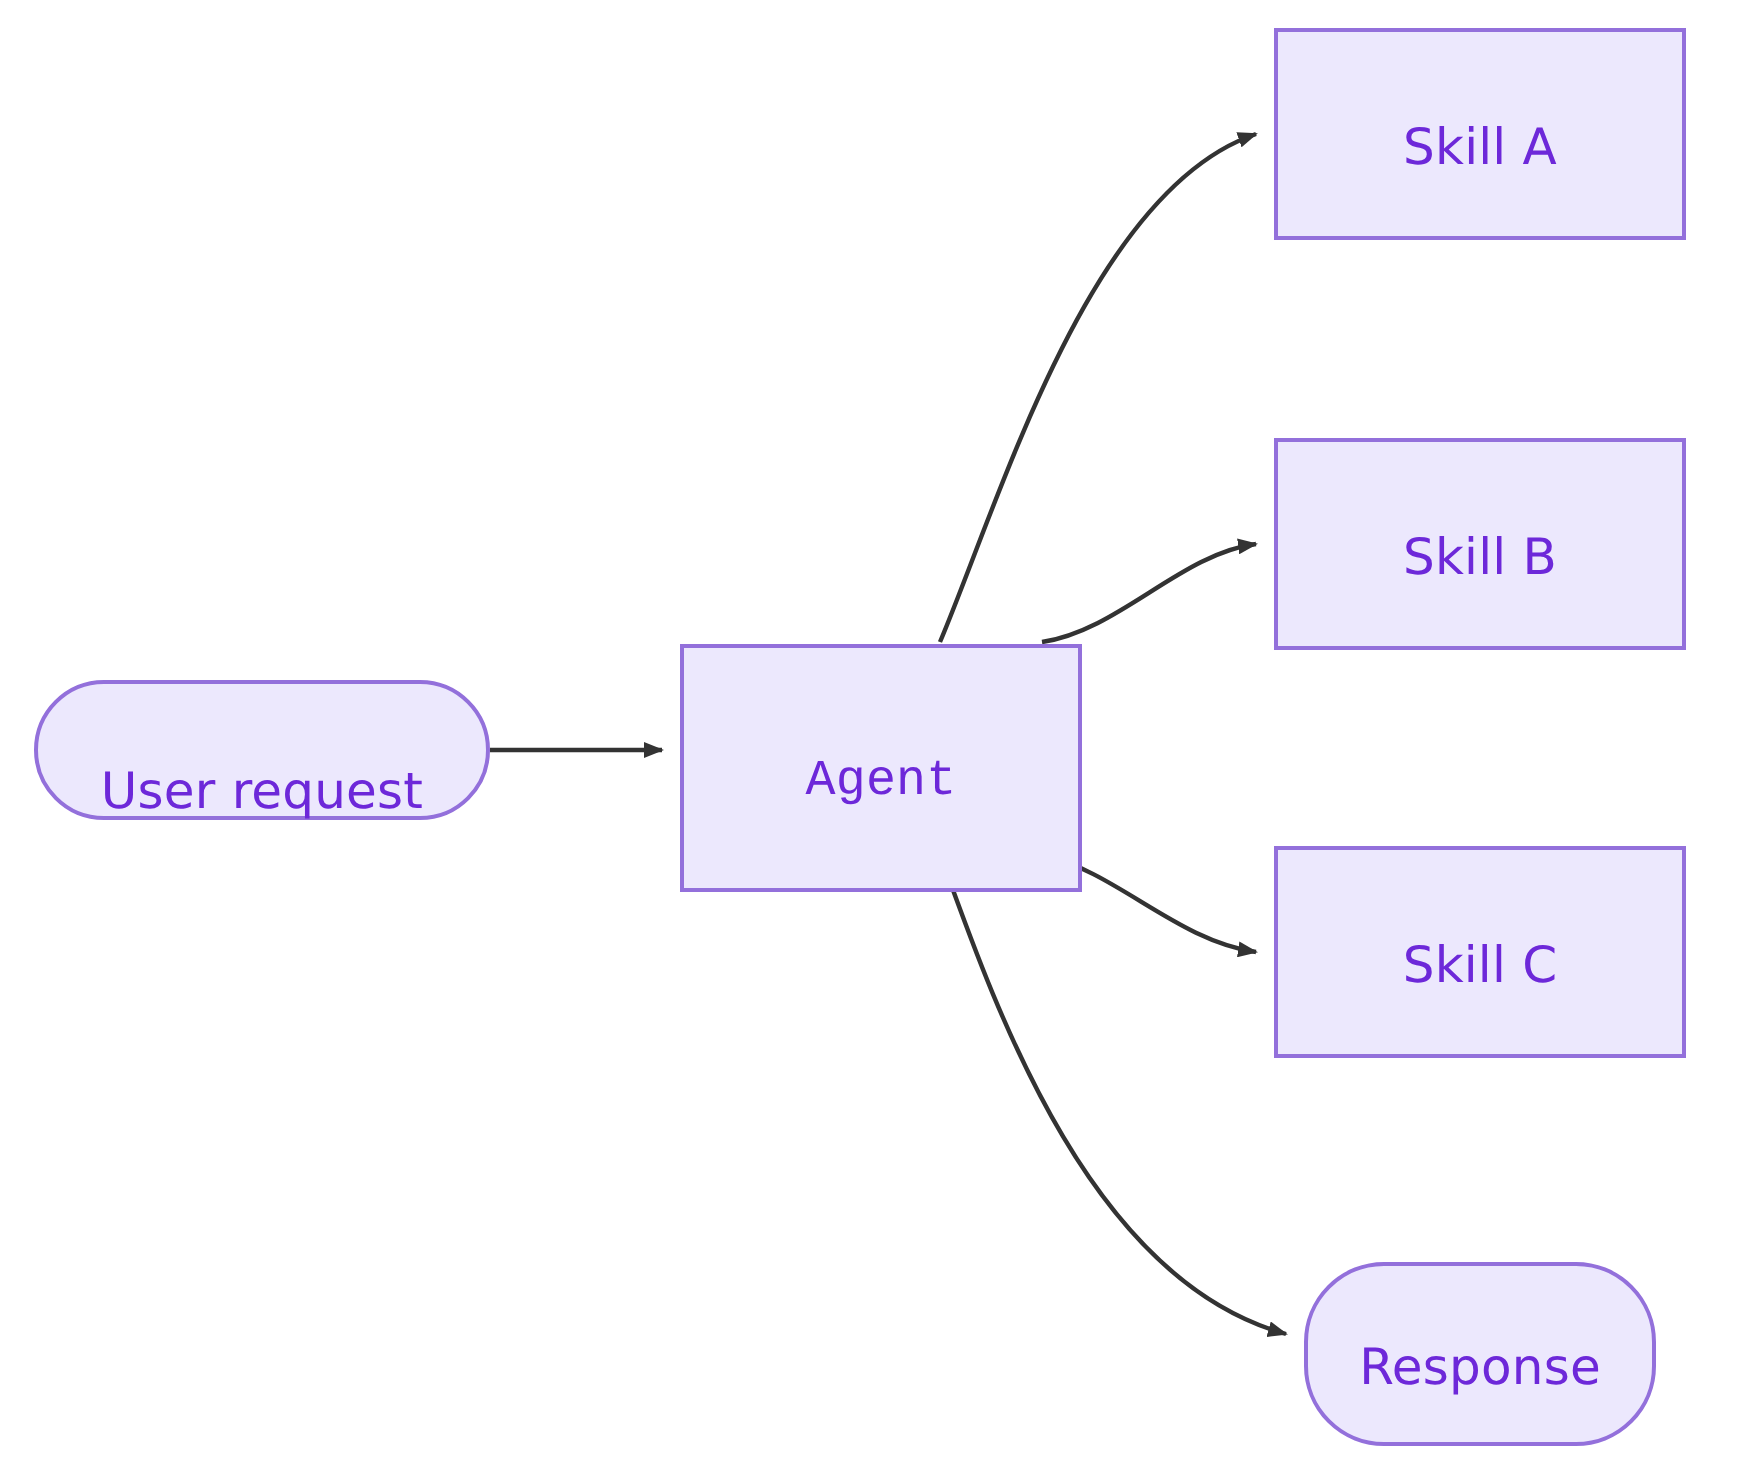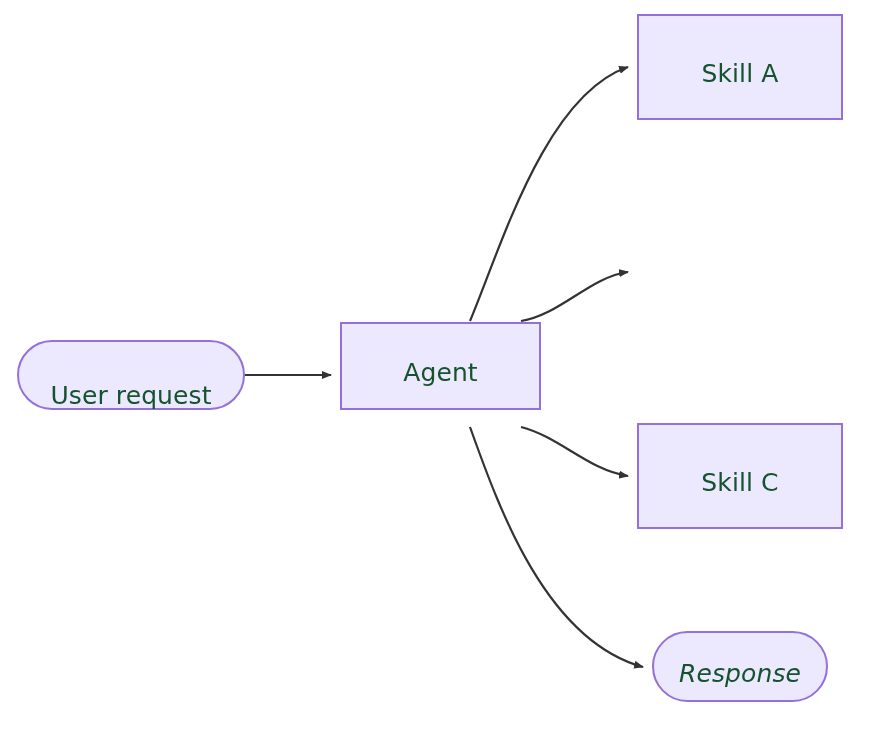--- a/index.html
+++ b/index.html
@@ -44,21 +44,21 @@
   }
   .node.rect {
     border-radius: 0;
   }
   .node.pill {
     border-radius: 40px;
   }
   .node-label {
     display: block;
     line-height: 1;
-    color: #14532d;
+    color: #6d28d9;
     margin-top: 13px;
   }
 </style>
 </head>
 <body>
 
 <div id="diagram-canvas">
 
   <svg id="edge-layer" viewBox="0 0 874 734" width="874" height="734" xmlns="http://www.w3.org/2000/svg">
     <defs>
@@ -75,30 +75,33 @@
 
     <path d="M 521 427 C 560 437 588 470 628 476" fill="none" stroke="#333333" stroke-width="2.2" marker-end="url(#arrowhead)"></path>
 
     <path d="M 470 427 C 498 505 545 640 643 667" fill="none" stroke="#333333" stroke-width="2.2" marker-end="url(#arrowhead)"></path>
   </svg>
 
   <div class="node pill" style="left:17px; top:340px; width:228px; height:70px;align-items:flex-end;">
     <span class="node-label">User request</span>
   </div>
 
-  <div class="node rect" style="left:340px; top:322px; width:201px; height:88px;">
+  <div class="node rect" style="left:340px; top:322px; width:201px; height:124px;font-family:Liberation Mono, monospace;">
     <span class="node-label">Agent</span>
   </div>
 
   <div class="node rect" style="left:637px; top:14px; width:206px; height:106px;">
     <span class="node-label">Skill A</span>
   </div>
 
+  <div class="node rect" style="left:637px; top:219px; width:206px; height:106px;">
+    <span class="node-label">Skill B</span>
+  </div>
 
   <div class="node rect" style="left:637px; top:423px; width:206px; height:106px;justify-content:center;">
     <span class="node-label">Skill C</span>
   </div>
 
-  <div class="node pill" style="left:652px; top:631px; width:176px; height:71px;font-style:italic;">
+  <div class="node pill" style="left:652px; top:631px; width:176px; height:92px;">
     <span class="node-label">Response</span>
   </div>
 
 </div>
 
 </body></html>

